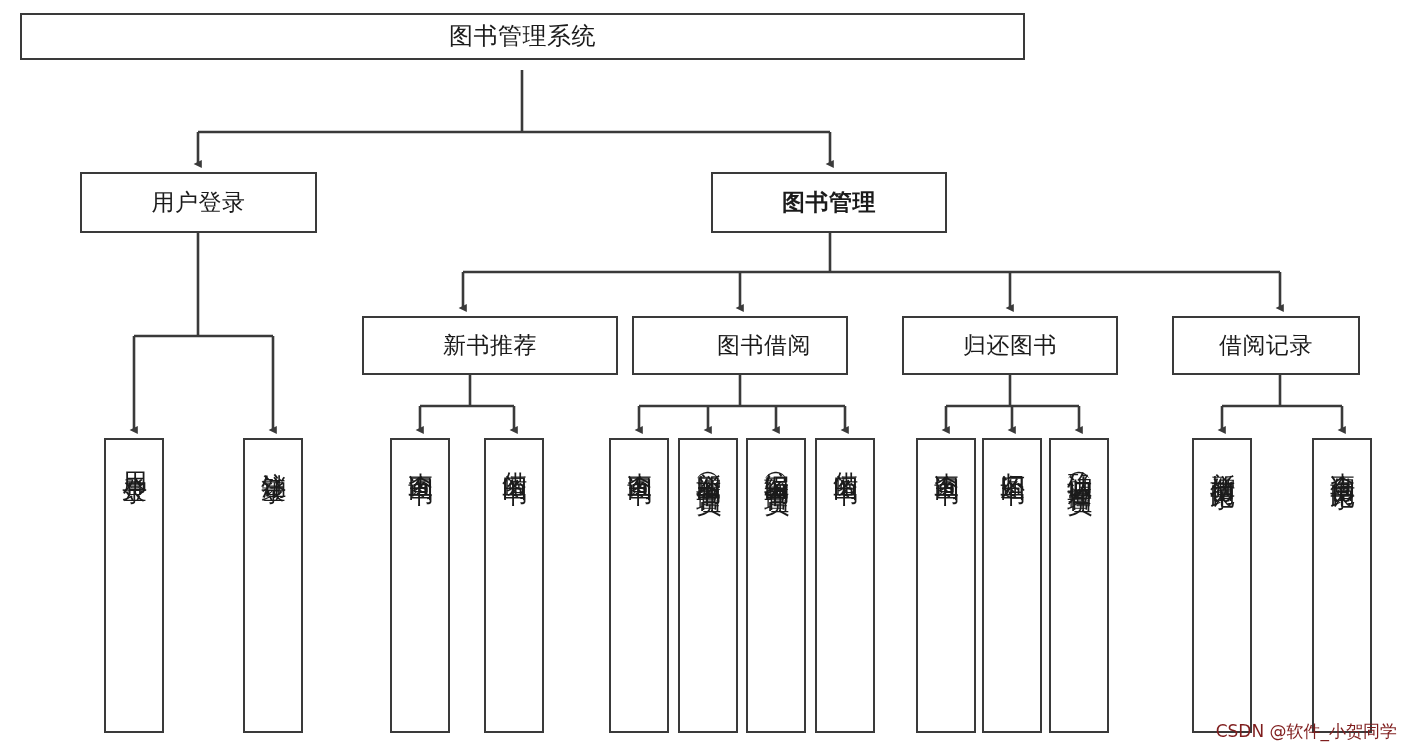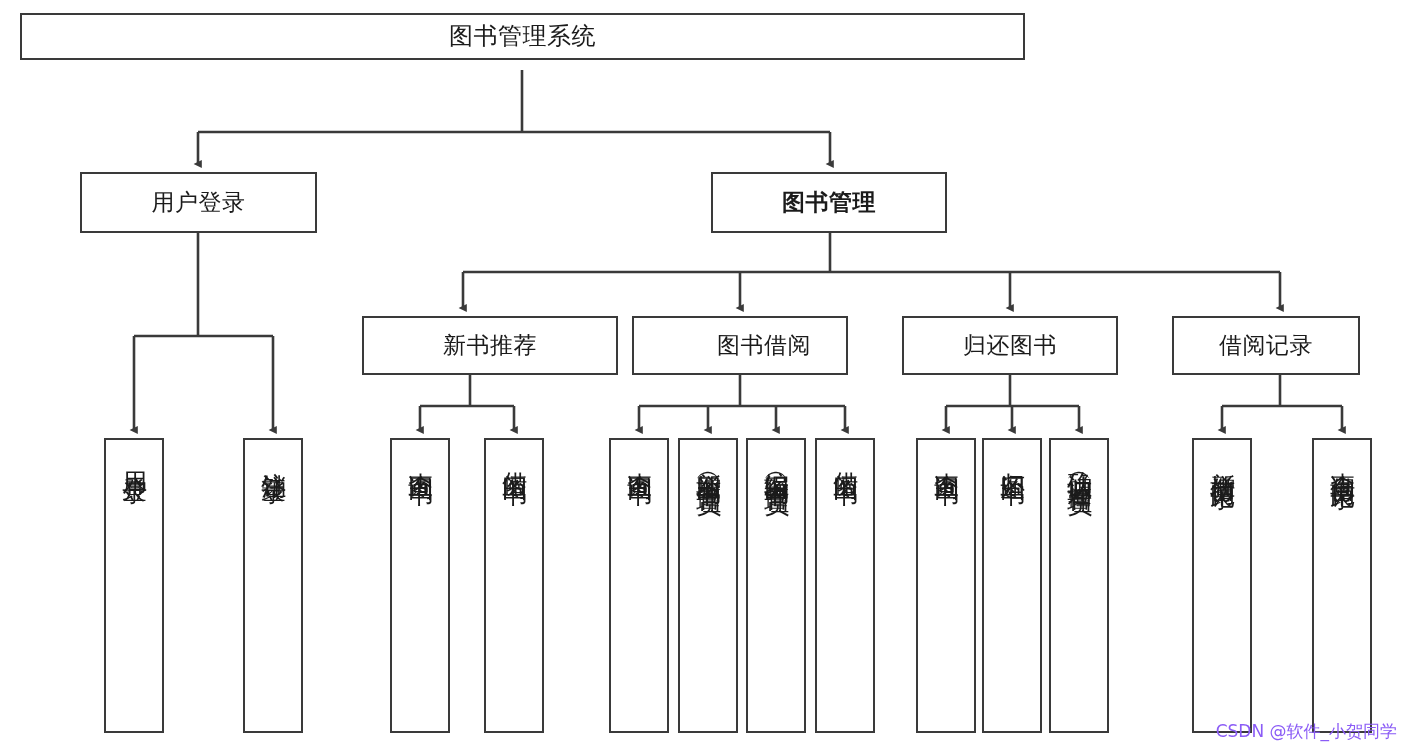--- a/index.html
+++ b/index.html
@@ -63,21 +63,21 @@
     font-size: 25px;
     line-height: 1.05;
     letter-spacing: 3px;
     white-space: nowrap;
   }
   #watermark {
     position: absolute;
     right: 8px;
     bottom: 4px;
     font-size: 17px;
-    color: #8b5cf6;
+    color: #7f1d1d;
     z-index: 5;
     white-space: nowrap;
     font-family: "DejaVu Sans", "Liberation Sans", sans-serif;
   }
 </style>
 </head>
 <body>
 
 <div id="diagram-root">
 

